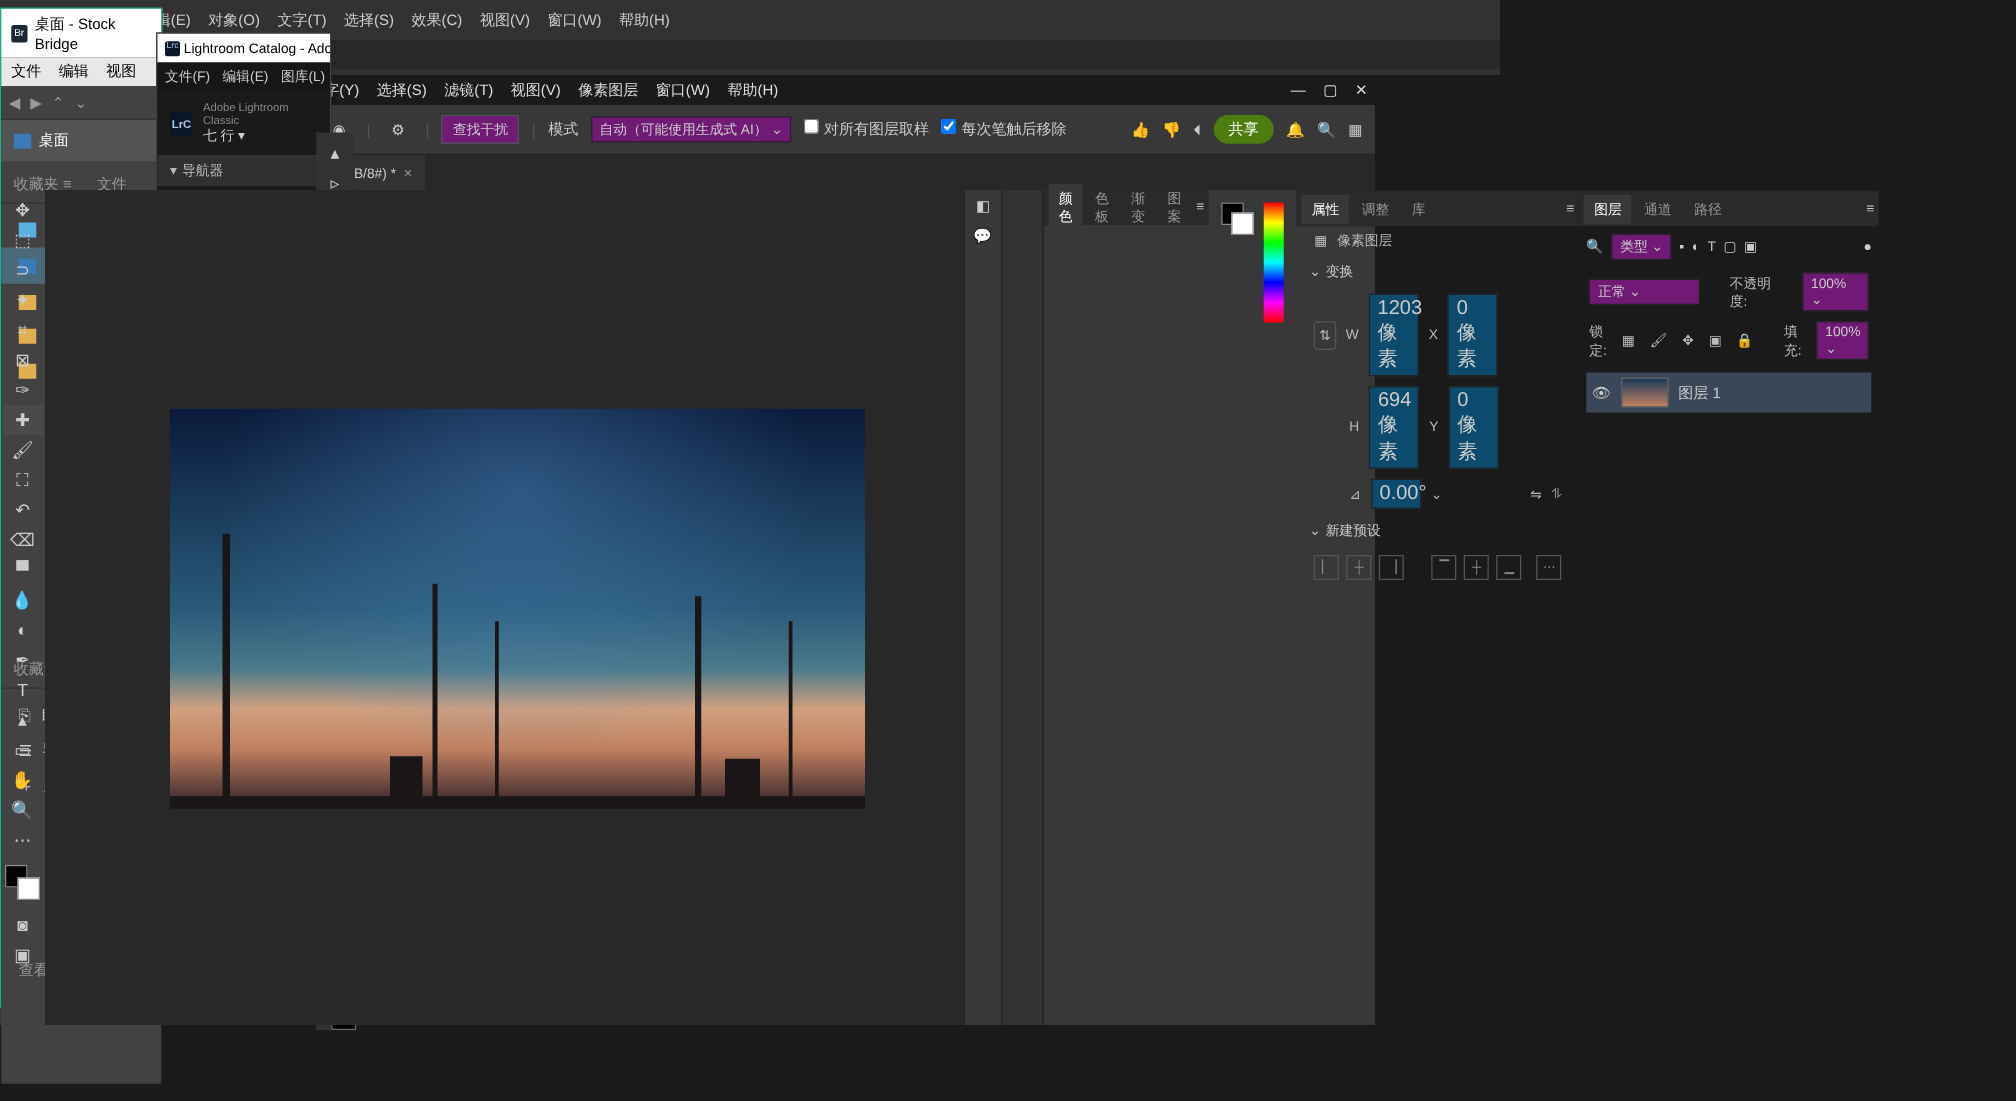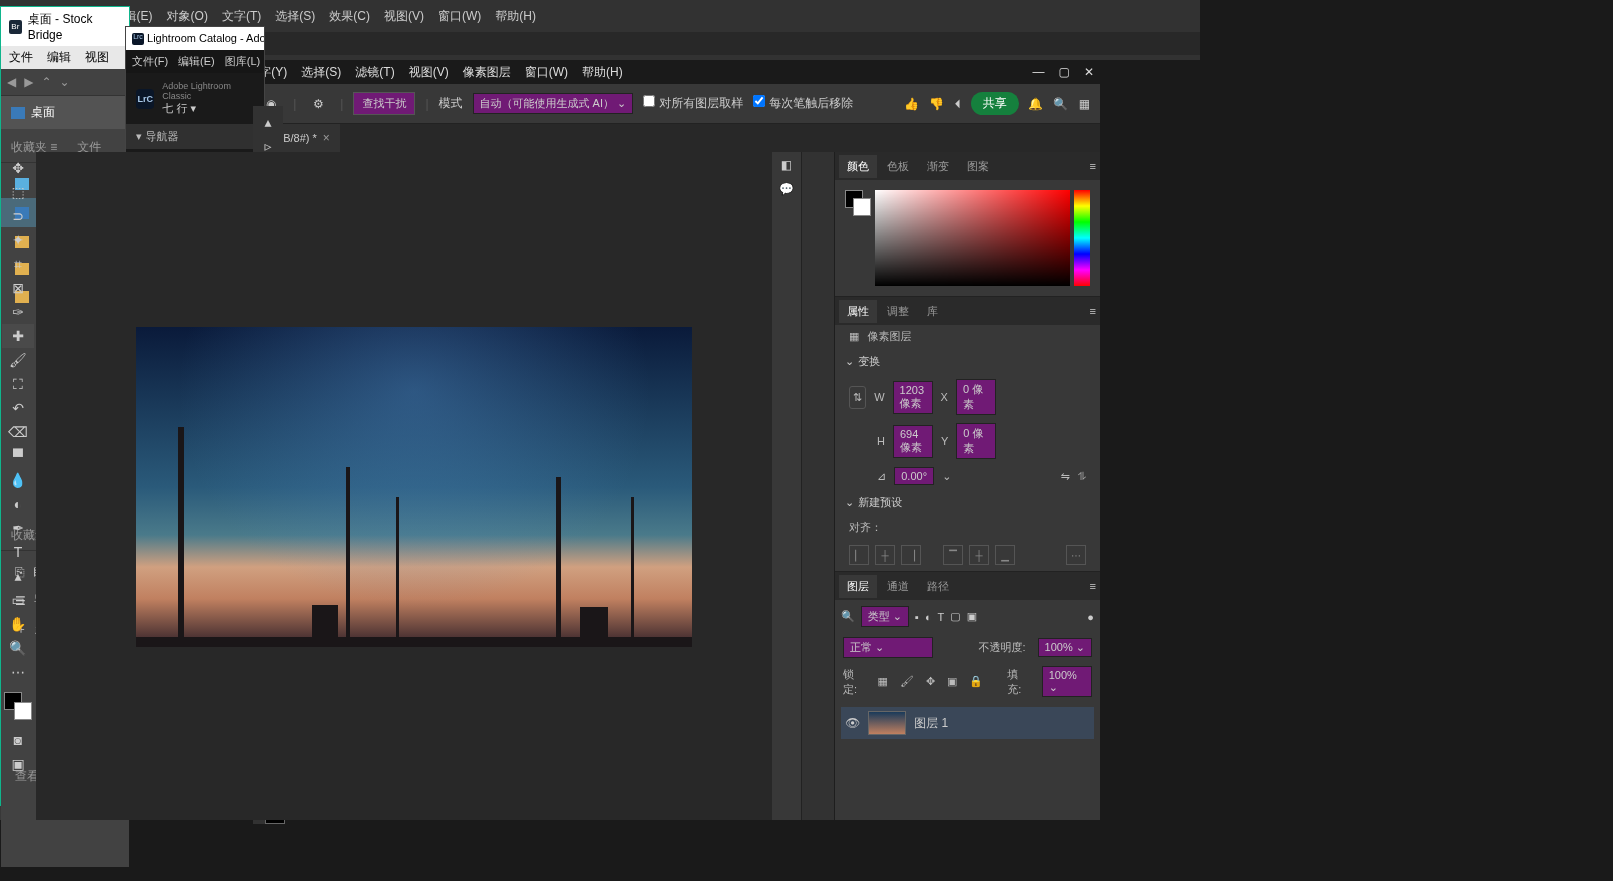--- a/index.html
+++ b/index.html
@@ -55,52 +55,52 @@
 
 .ps{left:380px;top:54px;width:1100px;height:760px;background:#323232}
 .ps-title{height:24px;background:#1a1a1a;display:flex;align-items:center;padding:0 6px;gap:14px;font-size:12px;color:#ddd}
 .ps-logo{width:18px;height:18px;background:#001e36;border-radius:3px;display:flex;align-items:center;justify-content:center;color:#31a8ff;font-size:9px;font-weight:bold}
 .ps-options{height:40px;background:#383838;display:flex;align-items:center;padding:0 10px;gap:10px;font-size:12px;color:#ccc;border-bottom:1px solid #222}
 .ps-opt-btn{width:24px;height:24px;display:flex;align-items:center;justify-content:center;border-radius:2px}
 .ps-num{width:36px;background:#2a2a2a;border:1px solid #222;color:#ccc;padding:2px 4px;font-size:11px}
 .ps-sel{background:#701a75;border:1px solid #222;padding:2px 6px;color:#ccc;font-size:11px}
 .ps-check{display:flex;align-items:flex-start;gap:4px}
 .ps-check input{width:12px;height:12px}
-.ps-share{background:#15803d;color:#fff;padding:3px 12px;border-radius:12px;font-size:12px}
+.ps-share{background:#4d7c0f;color:#fff;padding:3px 12px;border-radius:12px;font-size:12px}
 .ps-tabs{height:28px;background:#282828;display:flex;align-items:center}
 .ps-tab-home{width:28px;display:flex;align-items:center;justify-content:center;color:#bbb}
 .ps-tab{padding:0 10px;height:100%;display:flex;align-items:center;font-size:11px;color:#ccc;background:#323232;gap:6px}
 .ps-tab.active{background:#323232}
 .ps-tab-x{color:#999;font-size:12px}
 .ps-body{display:flex;height:calc(100% - 92px)}
 .ps-tools{width:36px;background:#383838;padding:4px 0;display:flex;flex-direction:column;align-items:center;gap:0}
 .ps-tool{width:32px;height:24px;display:flex;align-items:center;justify-content:center;color:#ccc;font-size:14px;position:relative}
 .ps-tool.sel{background:#4a4a4a}
 .ps-swatches{margin-top:8px;position:relative;width:28px;height:28px}
 .ps-sw1{position:absolute;width:18px;height:18px;background:#000;border:1px solid #888;top:0;left:0}
 .ps-sw2{position:absolute;width:18px;height:18px;background:#fff;border:1px solid #888;bottom:0;right:0}
 .ps-canvas-wrap{flex:1;background:#282828;position:relative;overflow:hidden}
 .ps-canvas{position:absolute;left:100px;top:175px;width:556px;height:320px;background:linear-gradient(180deg,#0a1a3a 0%,#1a3a5a 25%,#2a5a7a 50%,#4a7a8a 65%,#d0a080 75%,#c08060 85%,#302028 100%)}
 .ps-sky{position:absolute;inset:0;background:radial-gradient(ellipse at 50% 20%,rgba(80,140,200,0.4),transparent 60%)}
 .ps-pole{position:absolute;background:#1a1618;width:6px}
 .ps-box{position:absolute;background:#1a1618}
-.ps-rpanels{width:266px;background:#383838;display:flex;flex-direction:column;border-left:1px solid #1e1e1e;margin-left:32px}
+.ps-rpanels{width:266px;background:#383838;display:flex;flex-direction:row;border-left:1px solid #1e1e1e;margin-left:32px}
 .ps-rtabs{display:flex;background:#2a2a2a;height:28px;align-items:center;padding:0 4px;gap:2px;font-size:11px}
 .ps-rtab{padding:4px 8px;color:#999}
 .ps-rtab.active{color:#fff;background:#383838}
 .ps-color-body{padding:10px;display:flex;gap:4px;background:#383838}
 .ps-color-sw{position:relative;width:26px;height:26px}
 .ps-color-sw1{position:absolute;width:18px;height:18px;background:#000;border:1px solid #888}
 .ps-color-sw2{position:absolute;width:18px;height:18px;background:#fff;border:1px solid #888;top:8px;left:8px}
 .ps-gradient{flex:1;height:96px;background:linear-gradient(to right,#fff,#f00),linear-gradient(to bottom,transparent,#000);background-blend-mode:multiply;position:relative}
 .ps-hue{width:16px;height:96px;background:linear-gradient(to bottom,#f00,#ff0,#0f0,#0ff,#00f,#f0f,#f00)}
 .ps-section{border-top:1px solid #222}
 .ps-sec-head{padding:6px 10px;font-size:11px;color:#ccc;display:flex;align-items:center;gap:4px}
 .ps-prop-row{display:flex;align-items:center;padding:4px 14px;gap:8px;font-size:11px;color:#bbb}
-.ps-prop-field{background:#701a75;border:1px solid #222;padding:2px 6px;color:#ccc;width:40px;font-size:11px}
+.ps-prop-field{background:#0c4a6e;border:1px solid #222;padding:2px 6px;color:#ccc;width:40px;font-size:16px}
 .ps-layers-body{padding:6px}
 .ps-layer-row{display:flex;align-items:center;gap:8px;padding:4px;background:#3a4758}
 .ps-layer-thumb{width:38px;height:24px;background:linear-gradient(#1a3a5a,#c08060);border:1px solid #666}
 .ps-align-btns{display:flex;gap:6px;padding:6px 14px}
 .ps-align-btn{width:20px;height:20px;border:1px solid #555;display:flex;align-items:center;justify-content:center;color:#888;font-size:10px}
 .ps-layer-filter{display:flex;align-items:center;gap:6px;padding:6px;font-size:11px}
 .ps-layer-lock{display:flex;align-items:center;gap:12px;padding:4px 8px;font-size:11px;color:#bbb}
 .spacer{flex:1}
 .ps-side-icons{width:30px;background:#383838;border-right:1px solid #222;padding:6px 0;display:flex;flex-direction:column;align-items:center;gap:10px}
 </style>
@@ -451,21 +451,20 @@
         </div>
         <div class="ps-prop-row" style="padding-left:42px">
           <span>⊿</span>
             <span class="ps-prop-field">0.00°</span>
             <span>⌄</span>
           <div class="spacer"></div>
           <span>⇋</span>
           <span>⥮</span>
         </div>
         <div class="ps-sec-head">⌄ <span>新建预设</span></div>
-        <div class="ps-prop-row">对齐：</div>
         <div class="ps-align-btns">
           <span class="ps-align-btn">▏</span>
           <span class="ps-align-btn">┼</span>
           <span class="ps-align-btn">▕</span>
           <div style="width:10px"></div>
           <span class="ps-align-btn">▔</span>
           <span class="ps-align-btn">┼</span>
           <span class="ps-align-btn">▁</span>
           <div class="spacer"></div>
           <span class="ps-align-btn">⋯</span>

